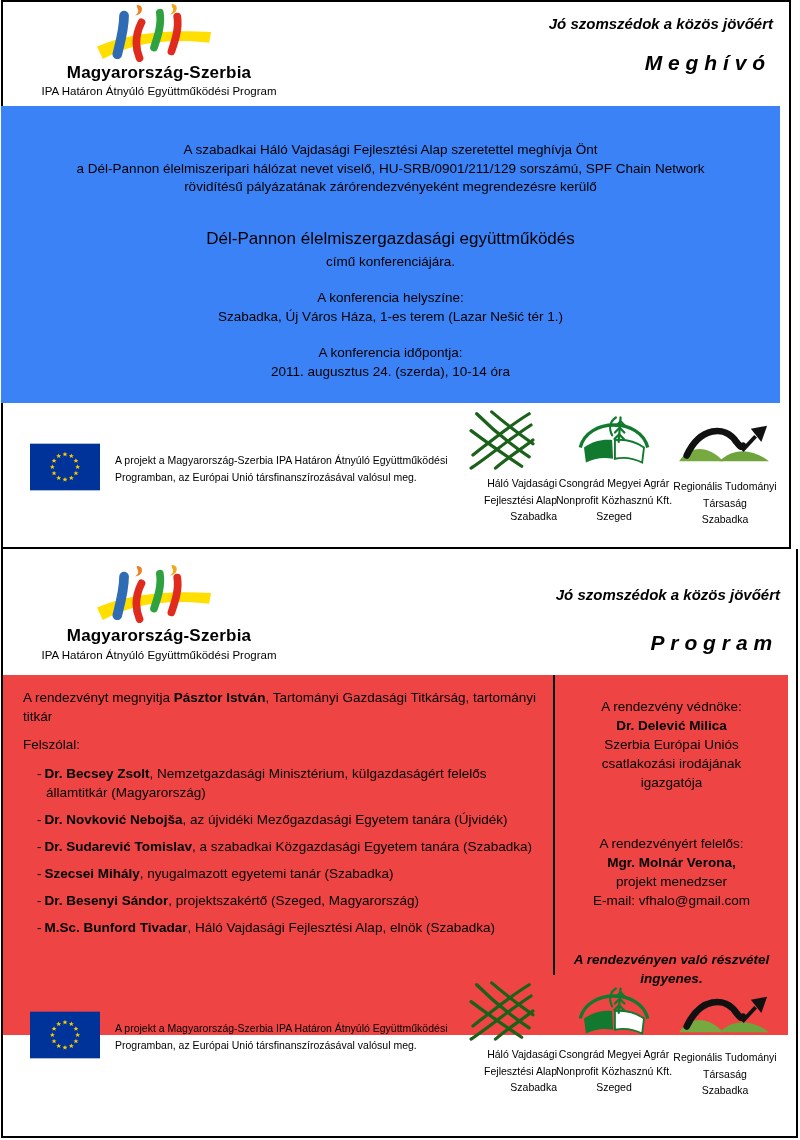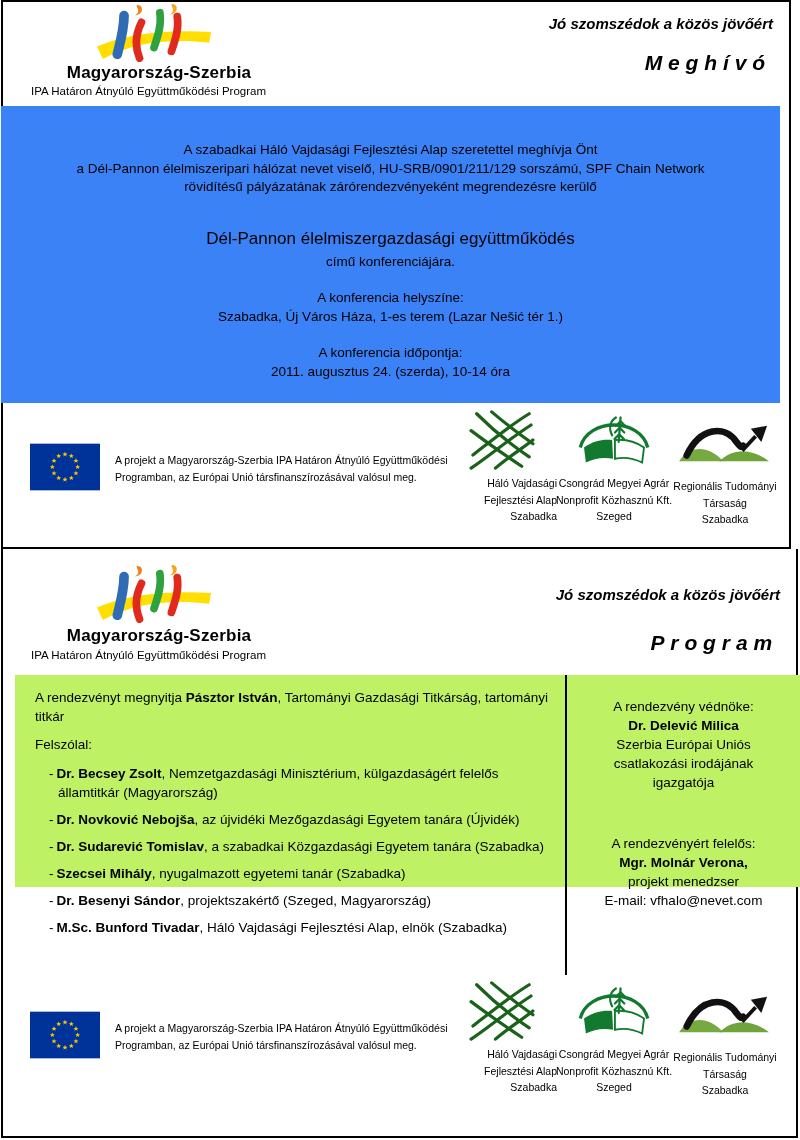--- a/index.html
+++ b/index.html
@@ -10,38 +10,38 @@
   .page { position:absolute; background:#fff; border:2px solid #000; box-sizing:border-box; }
   .page1 { left:1px; top:0;    width:790px; height:549px; }
   .page2 { left:1px; top:549px; width:797px; height:589px; border-top:none; }
 
   
   .brand-logo { position:absolute; left:88px; top:2px; width:128px; height:58px; }
   .page2 .brand-logo { top:16px; }
   .brand-title { position:absolute; left:28px; top:61px; width:256px; text-align:center;
                  font-size:17px; font-weight:bold; letter-spacing:0.2px; }
   .page2 .brand-title { top:77px; }
-  .brand-subtitle { position:absolute; left:28px; top:83px; width:256px; text-align:left; font-size:11.5px; }
+  .brand-subtitle { position:absolute; left:28px; top:83px; width:256px; text-align:center; font-size:11.5px; }
   .page2 .brand-subtitle { top:100px; }
   .tagline { position:absolute; right:16px; top:13px; font-size:15px; font-weight:bold; font-style:italic; }
   .page2 .tagline { top:37px; }
   .doc-title { position:absolute; right:18px; top:49px; font-size:21px; font-weight:bold;
                font-style:italic; letter-spacing:0.28em; }
   .page2 .doc-title { top:82px; }
 
   
   .orange1 { position:absolute; left:-2px; top:104px; width:779px; height:297px;
              background:#3b82f6; text-align:center; font-size:13.5px; line-height:18.5px; }
   .orange1 .intro { margin-top:35px; }
   .conf-title { font-size:17px; font-weight:normal; margin-top:30px; line-height:24px; }
   .conf-suffix { margin-top:2px; }
   .block-gap { margin-top:18px; }
 
-  .orange2 { position:absolute; left:12px; top:126px; width:785px; height:212px;
-             background:#bef264; font-size:13.5px; line-height:19px; }
+  .orange2 { position:absolute; left:0; top:126px; width:785px; height:360px;
+             background:#ef4444; font-size:13.5px; line-height:19px; }
   .col-divider { position:absolute; left:550px; top:0; width:2px; height:300px; background:#000; }
   .prog-left { position:absolute; left:20px; top:13px; width:515px; }
   .speakers-label { margin-top:9px; }
   .speaker-list { list-style:none; margin:10px 0 0 0; padding:0; }
   .speaker-list li { margin:0 0 8px 14px; text-indent:-9px; padding-left:9px; }
   .dash { margin-right:3px; }
   .bold { font-weight:bold; }
   .prog-right { position:absolute; left:552px; top:0; width:233px; text-align:center; }
   .prog-right .inner { width:196px; margin:0 auto; }
   .patron { margin-top:22px; }
@@ -211,22 +211,23 @@
         <div class="inner">
           <div class="patron">
             <div>A rendezvény védnöke:</div>
             <div class="bold">Dr. Delević Milica</div>
             <div>Szerbia Európai Uniós csatlakozási irodájának igazgatója</div>
           </div>
           <div class="responsible">
             <div>A rendezvényért felelős:</div>
             <div class="bold">Mgr. Molnár Verona,</div>
             <div>projekt menedzser</div>
-            <div>E-mail: vfhalo@nevet.com</div>
+            <div>E-mail: vfhalo@gmail.com</div>
           </div>
+          <div class="free-note">A rendezvényen való részvétel ingyenes.</div>
         </div>
       </div>
     </div>
 
     <svg class="eu-flag" viewBox="0 0 72 48">
         <use href="#eu-flag-art"></use>
       </svg>
     <div class="funding-text">
       <div>A projekt a Magyarország-Szerbia IPA Határon Átnyúló Együttműködési</div>
       <div>Programban, az Európai Unió társfinanszírozásával valósul meg.</div>

